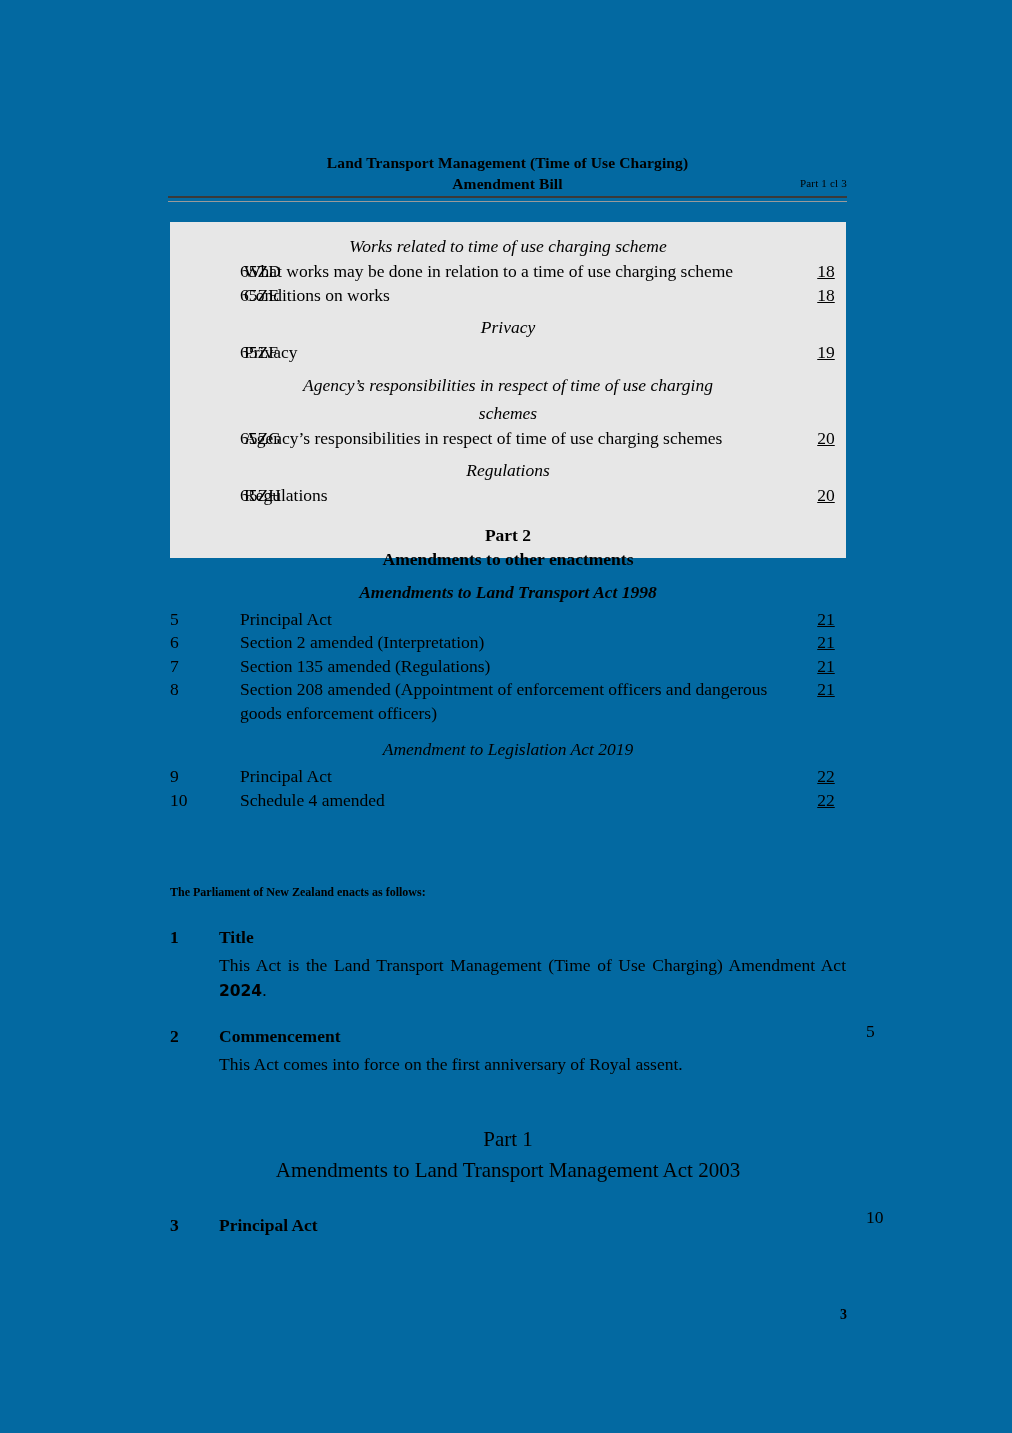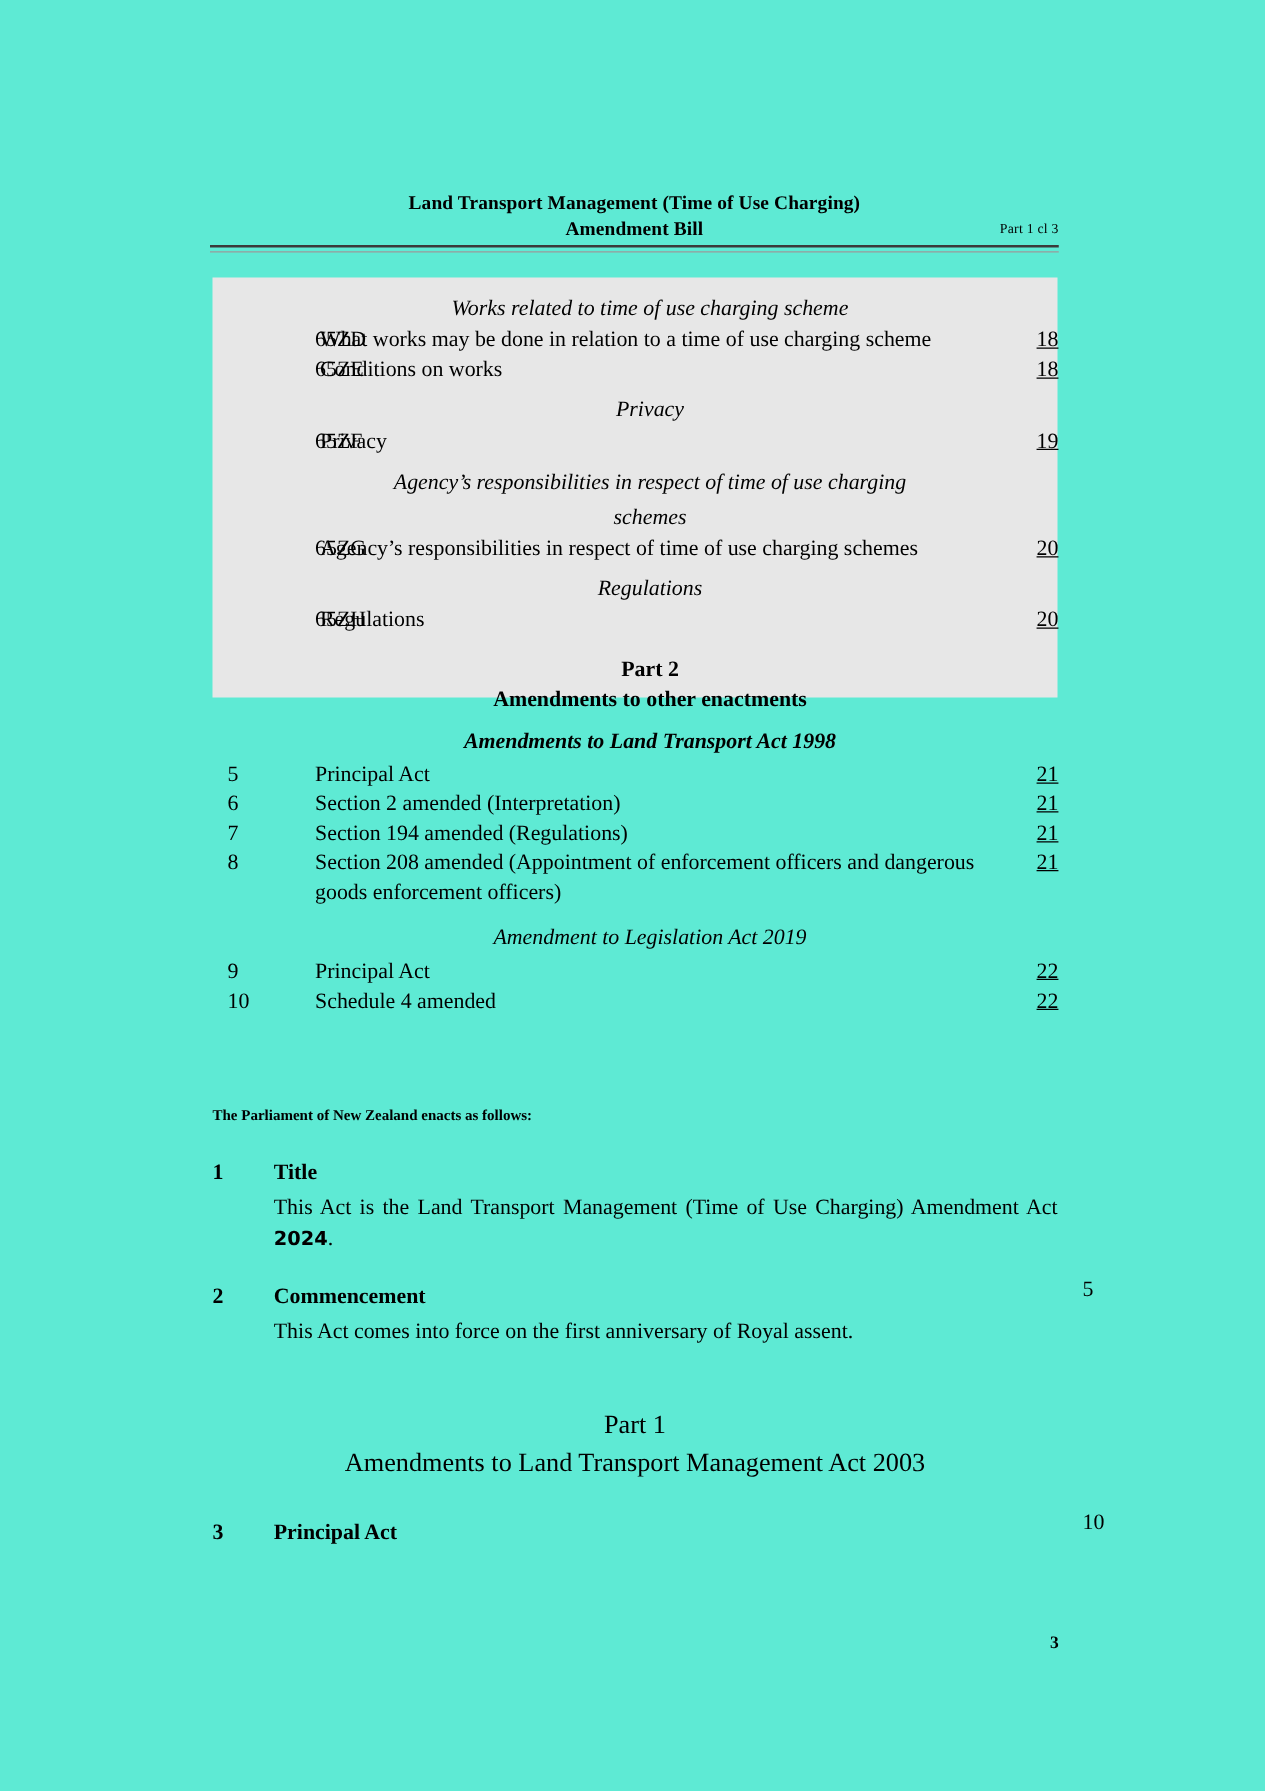--- a/index.html
+++ b/index.html
@@ -10,21 +10,21 @@
   }
   body {
     font-family: "Liberation Serif", "DejaVu Serif", serif;
     color: #000000;
     -webkit-font-smoothing: antialiased;
   }
   .page {
     position: relative;
     width: 1012px;
     height: 1433px;
-    background: #5eead4;
+    background: #0369a1;
     overflow: hidden;
   }
 
   
   .running-head {
     position: absolute;
     left: 168px;
     top: 152px;
     width: 679px;
   }
@@ -60,21 +60,21 @@
     position: absolute;
     left: 170px;
     top: 222px;
     width: 676px;
     height: 336px;
     background: #e7e7e7;
   }
 
   .toc-block {
     position: absolute;
-    left: 182px;
+    left: 170px;
     top: 222px;
     width: 676px;
     font-size: 17.5px;
   }
 
   
   .toc-heading {
     text-align: center;
     font-style: italic;
     font-size: 17.5px;
@@ -258,21 +258,21 @@
       <div class="toc-title">Principal Act</div>
       <div class="toc-page">21</div>
     </div>
     <div class="toc-row">
       <div class="toc-num plain">6</div>
       <div class="toc-title">Section 2 amended (Interpretation)</div>
       <div class="toc-page">21</div>
     </div>
     <div class="toc-row">
       <div class="toc-num plain">7</div>
-      <div class="toc-title">Section 194 amended (Regulations)</div>
+      <div class="toc-title">Section 135 amended (Regulations)</div>
       <div class="toc-page">21</div>
     </div>
     <div class="toc-row">
       <div class="toc-num plain">8</div>
       <div class="toc-title">Section 208 amended (Appointment of enforcement officers and dangerous goods enforcement officers)</div>
       <div class="toc-page">21</div>
     </div>
 
     <div class="toc-heading" style="padding-top:10px;">Amendment to Legislation Act 2019</div>
 

